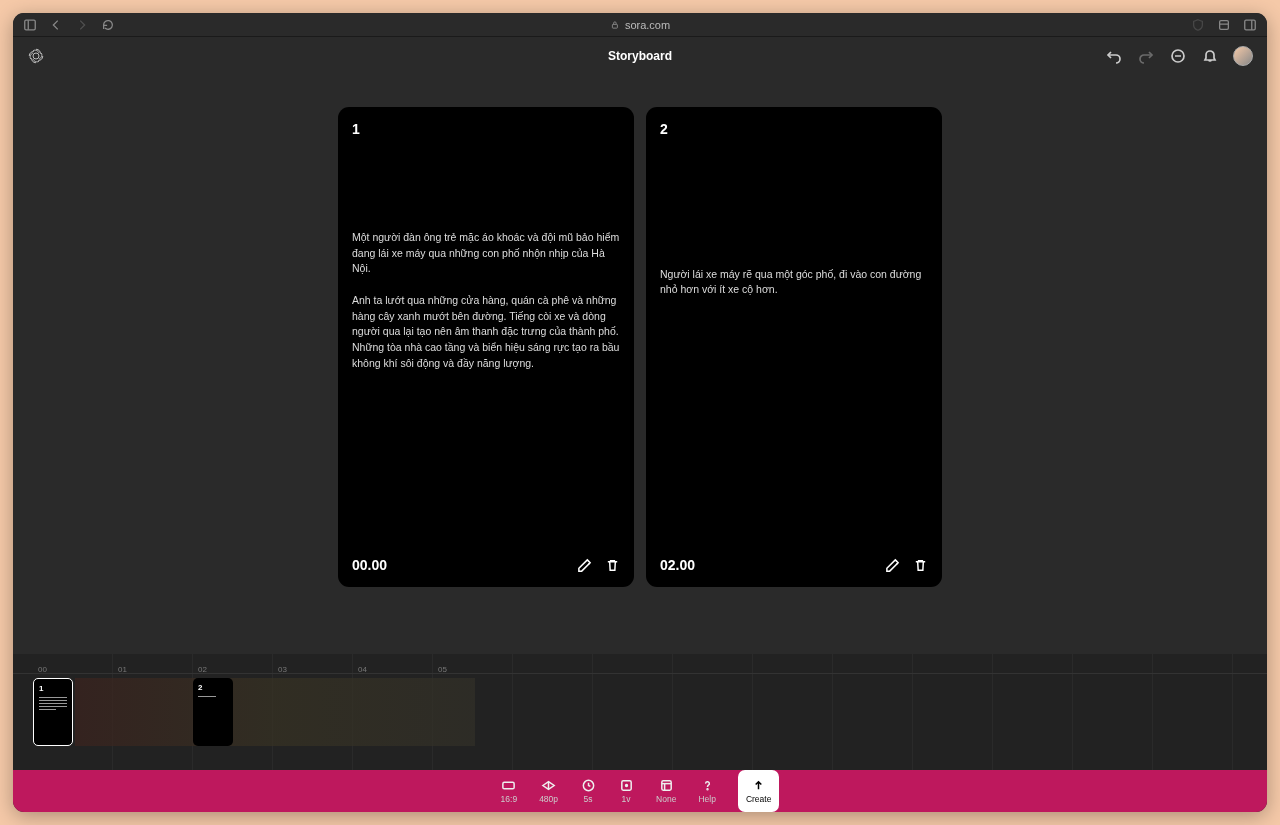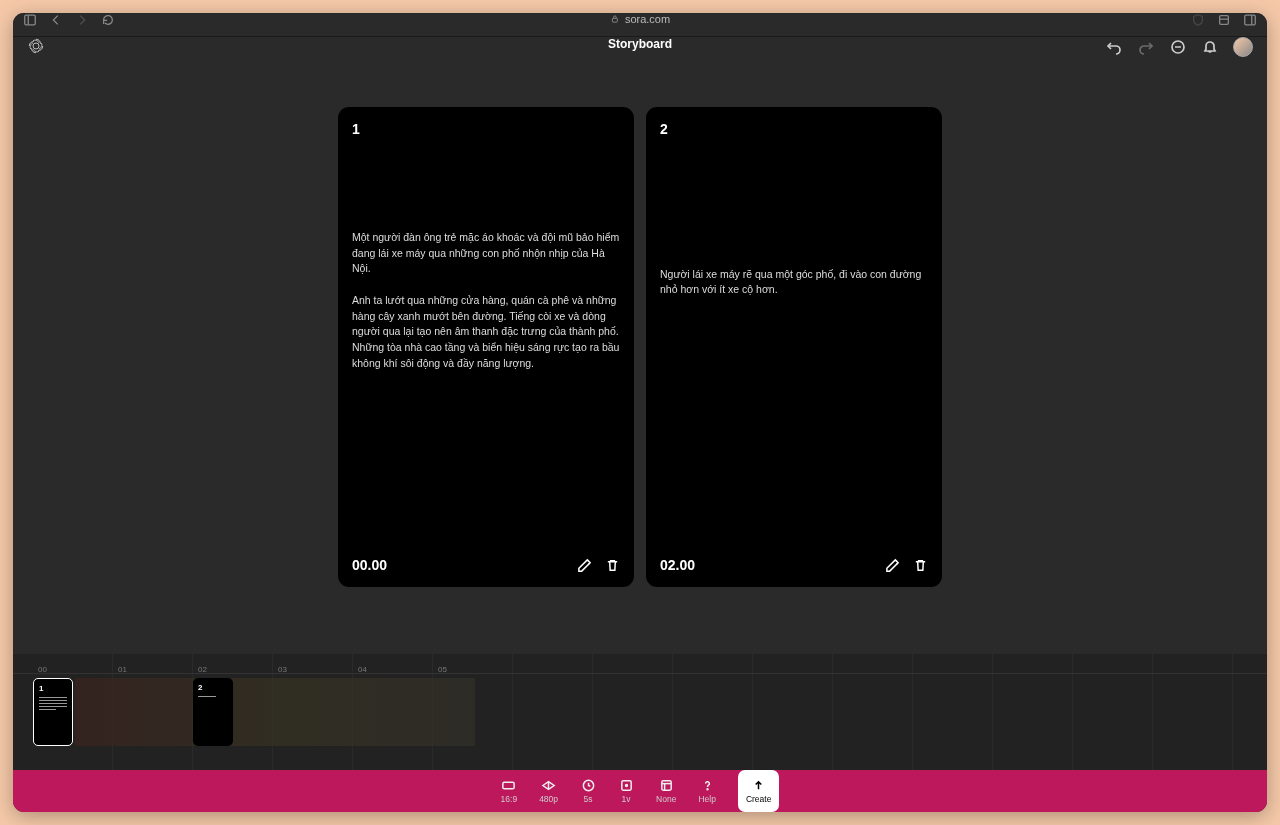--- a/index.html
+++ b/index.html
@@ -20,21 +20,21 @@
       display: flex;
       flex-direction: column;
       box-shadow: 0 4px 20px rgba(0,0,0,0.3);
     }
     
     
     .browser-bar {
       height: 24px;
       background: #2a2a2a;
       display: flex;
-      align-items: flex-start;
+      align-items: center;
       padding: 0 10px;
       border-bottom: 1px solid #1a1a1a;
       position: relative;
     }
     .browser-left { display: flex; gap: 12px; align-items: center; }
     .browser-center {
       position: absolute;
       left: 50%;
       transform: translateX(-50%);
       display: flex;
@@ -52,21 +52,21 @@
       width: 14px; height: 14px; 
       display: flex; align-items: center; justify-content: center;
       color: #888; cursor: pointer;
     }
     .bicon svg { width: 14px; height: 14px; stroke: currentColor; stroke-width: 1.5; fill: none; }
     
     
     .app-header {
       height: 38px;
       display: flex;
-      align-items: flex-start;
+      align-items: center;
       padding: 0 14px;
       position: relative;
     }
     .logo-icon { 
       width: 18px; height: 18px; 
     }
     .logo-icon svg { width: 100%; height: 100%; }
     .app-title {
       position: absolute;
       left: 50%;

